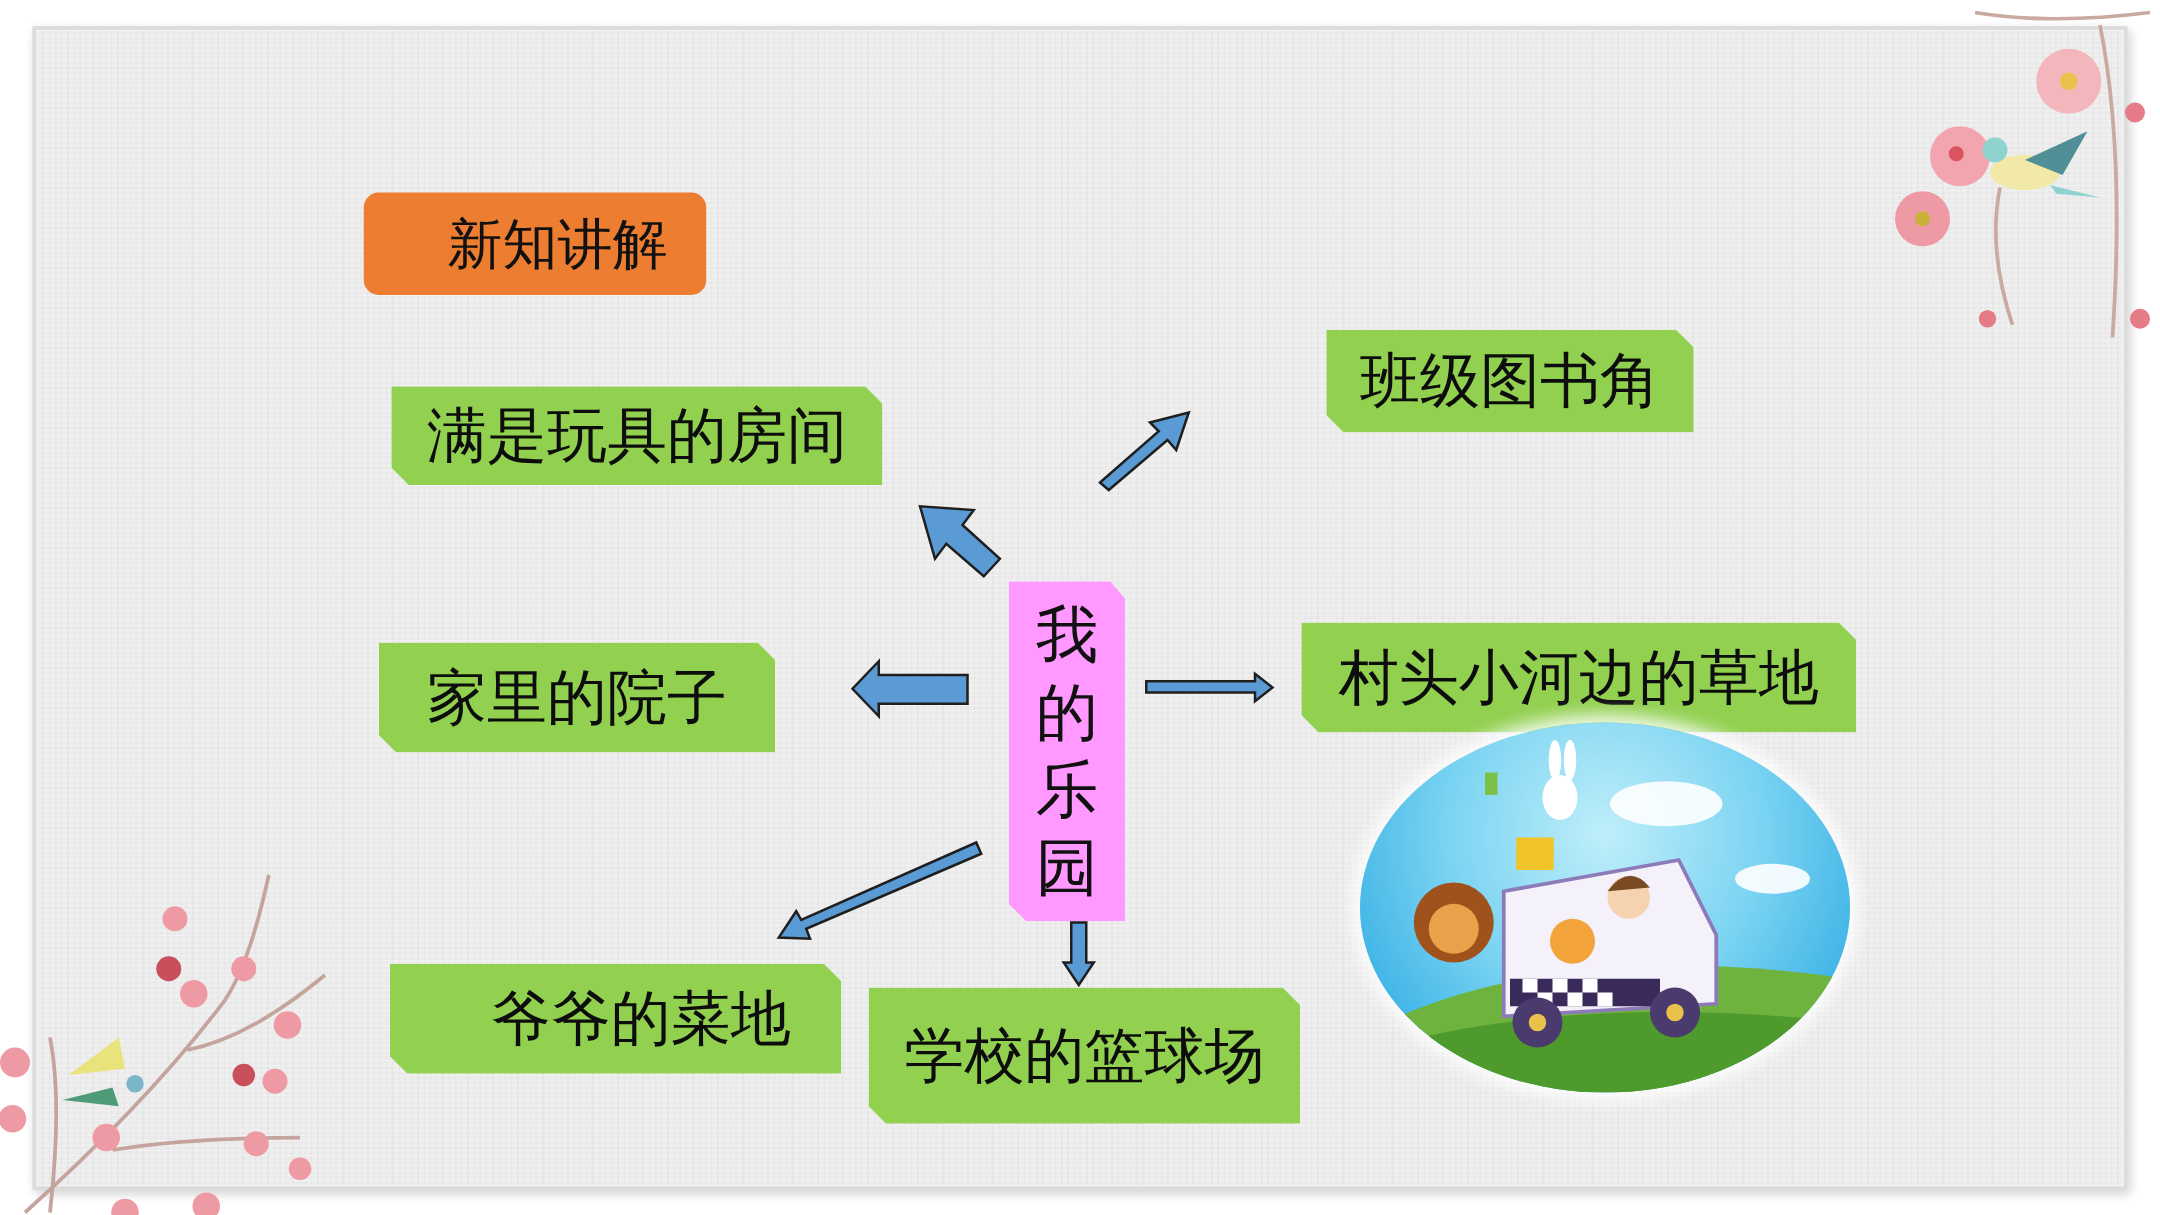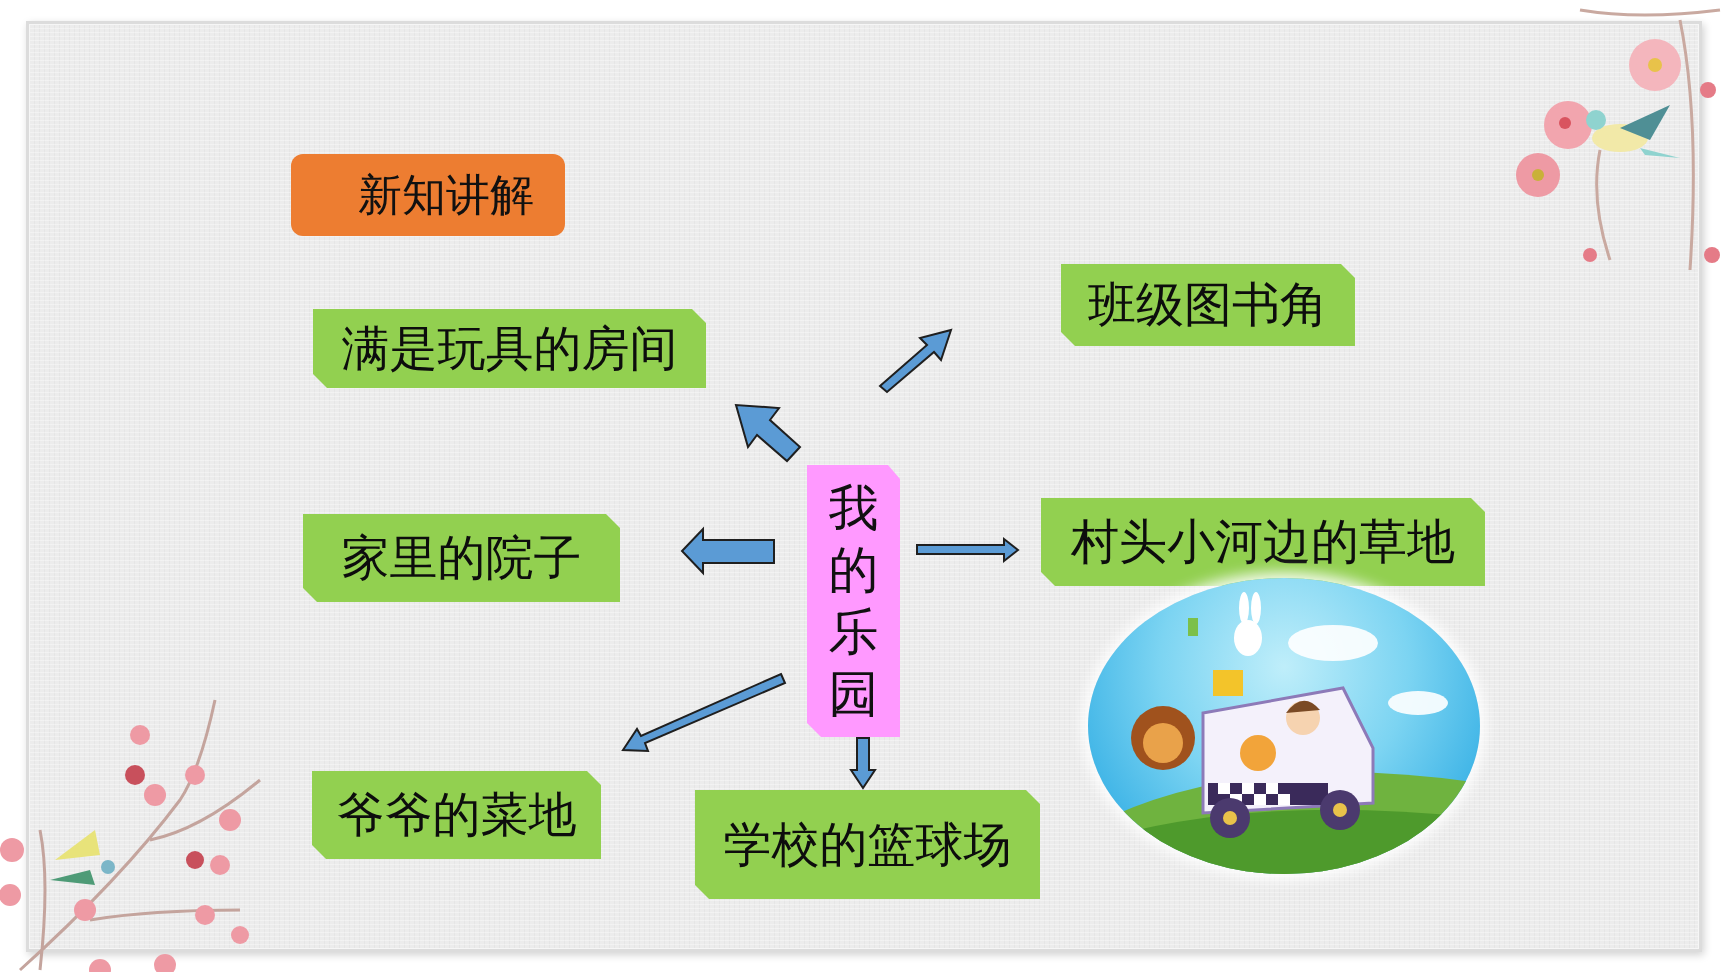--- a/index.html
+++ b/index.html
@@ -104,21 +104,21 @@
 </div>
 <div class="box" style="left:1061px;top:264px;width:294px;height:82px;">
   <span>班级图书角</span>
 </div>
 <div class="box" style="left:303px;top:498px;width:317px;height:88px;margin-top:16px;">
   <span>家里的院子</span>
 </div>
 <div class="box" style="left:1041px;top:498px;width:444px;height:88px;">
   <span>村头小河边的草地</span>
 </div>
-<div class="box" style="left:312px;top:771px;width:289px;height:88px;">
+<div class="box" style="left:312px;top:771px;width:321px;height:88px;padding-left:40px;">
   <span>爷爷的菜地</span>
 </div>
 <div class="box" style="left:695px;top:790px;width:345px;height:109px;">
   <span>学校的篮球场</span>
 </div>
 
 <div class="center">
   <span>我</span>
   <span>的</span>
   <span>乐</span>

